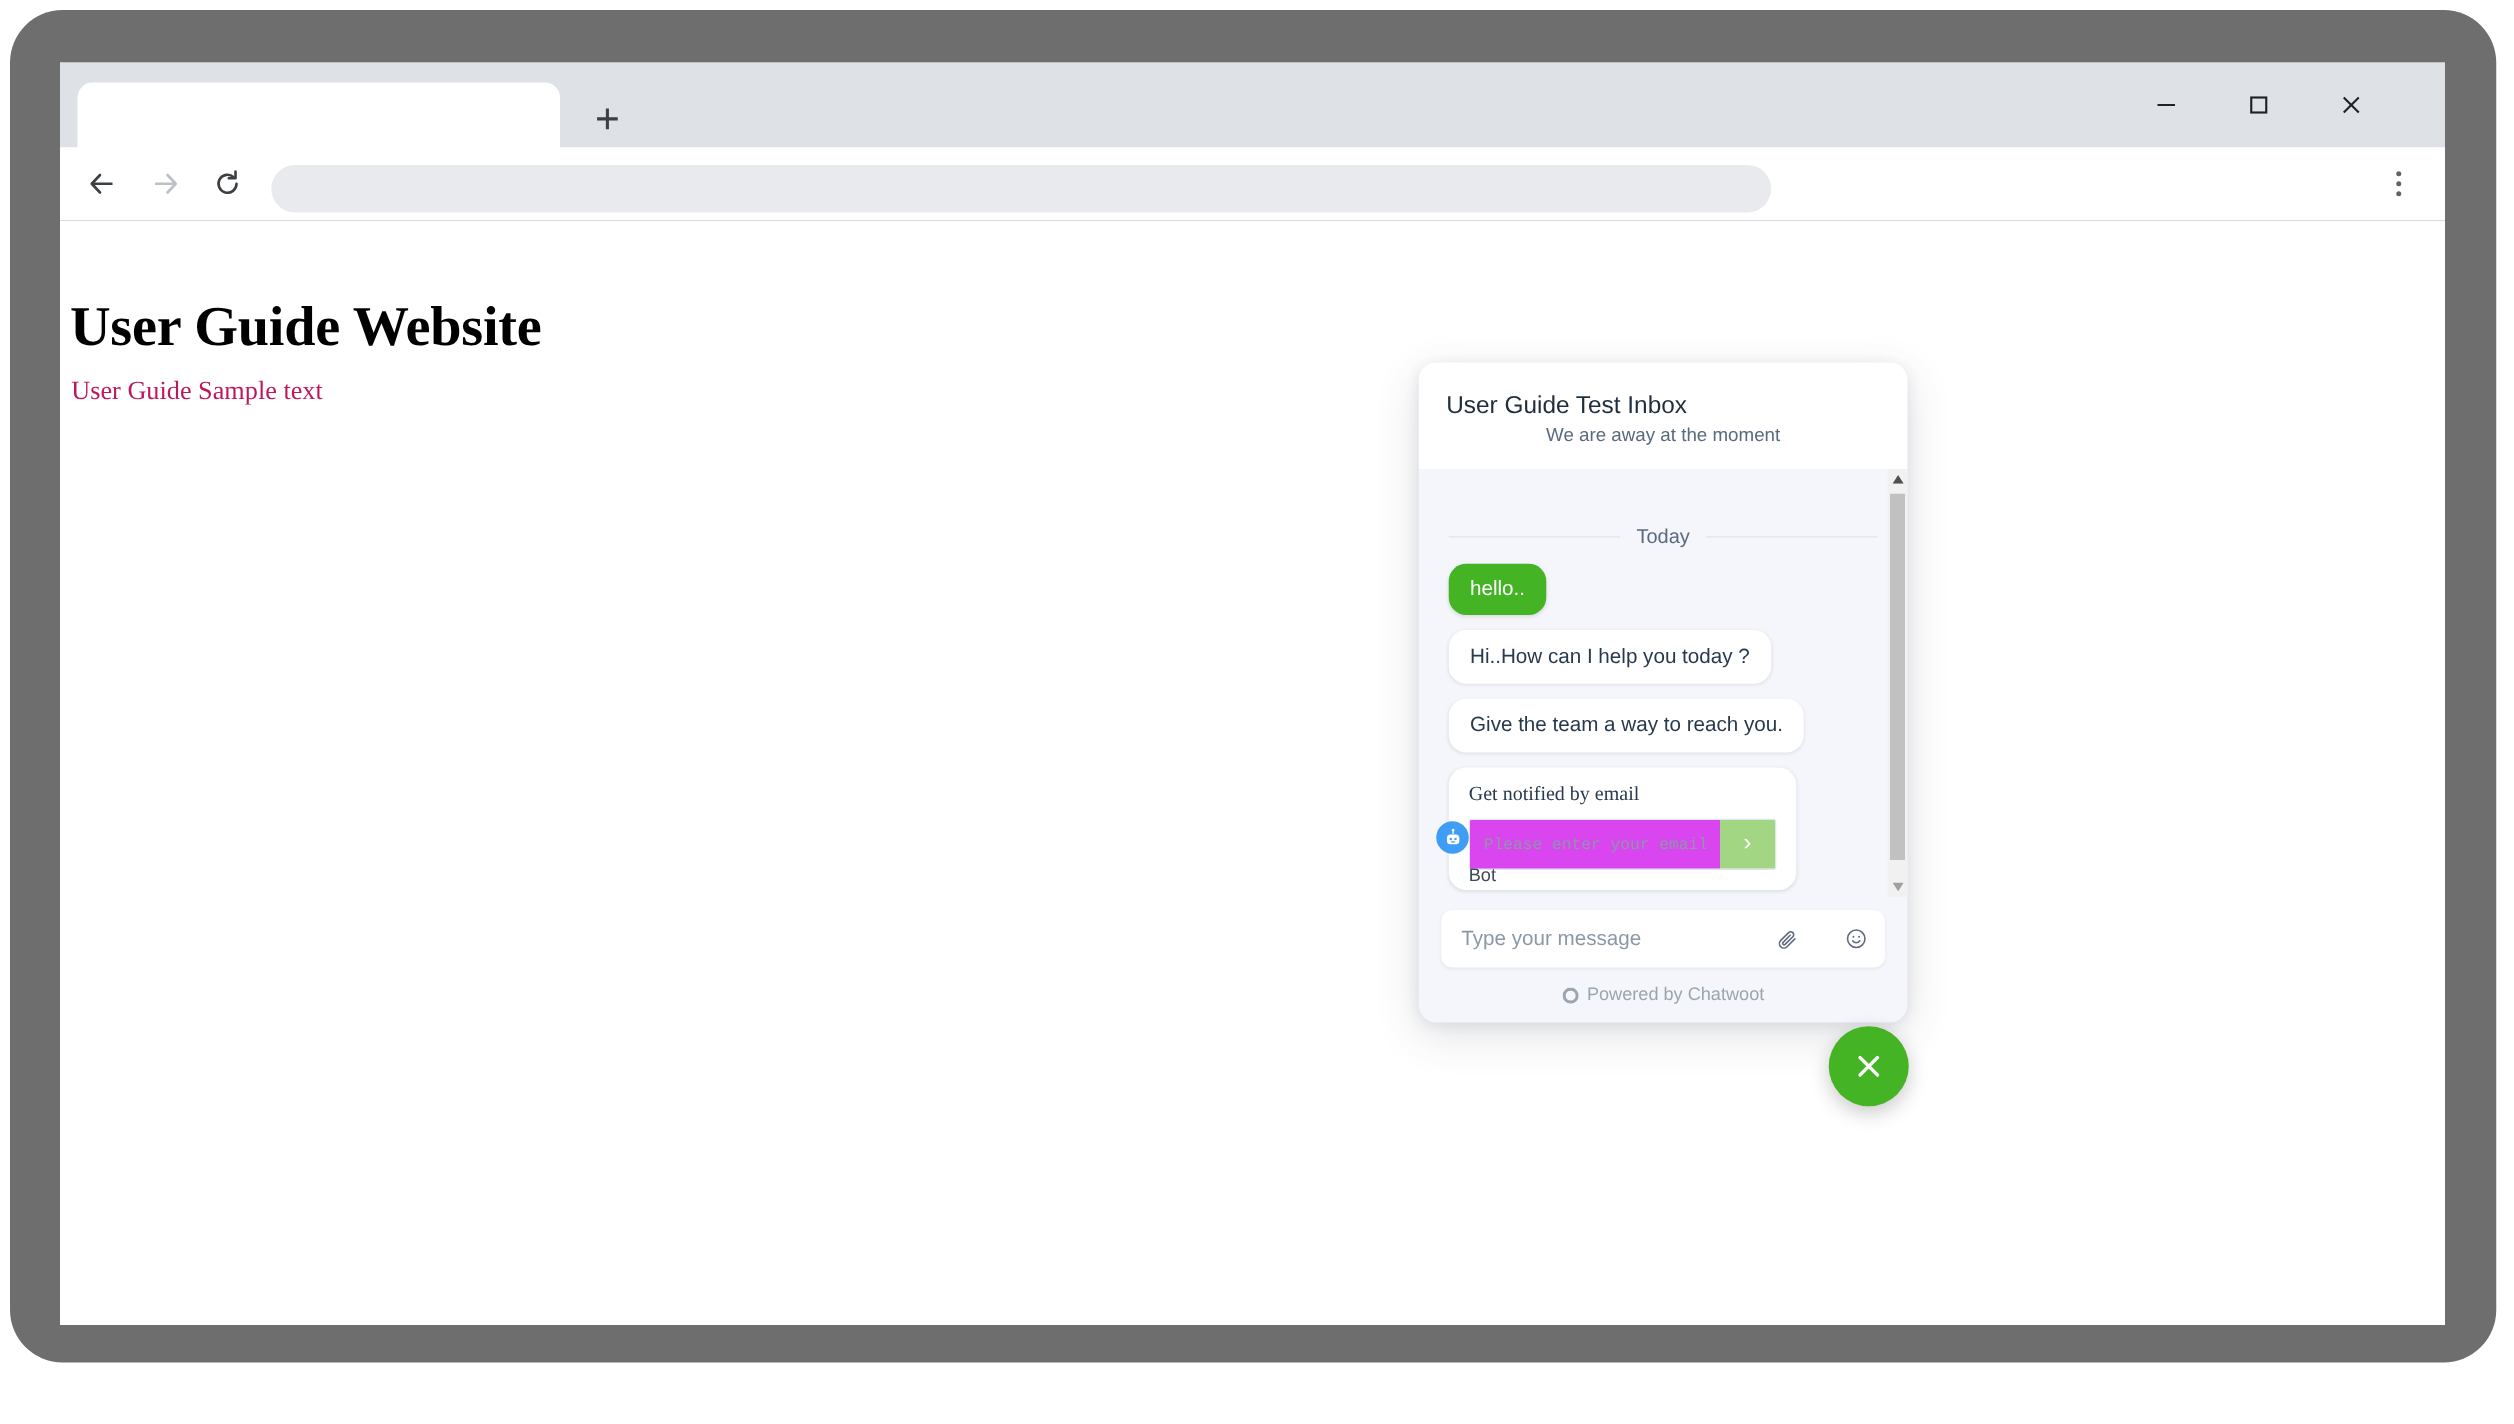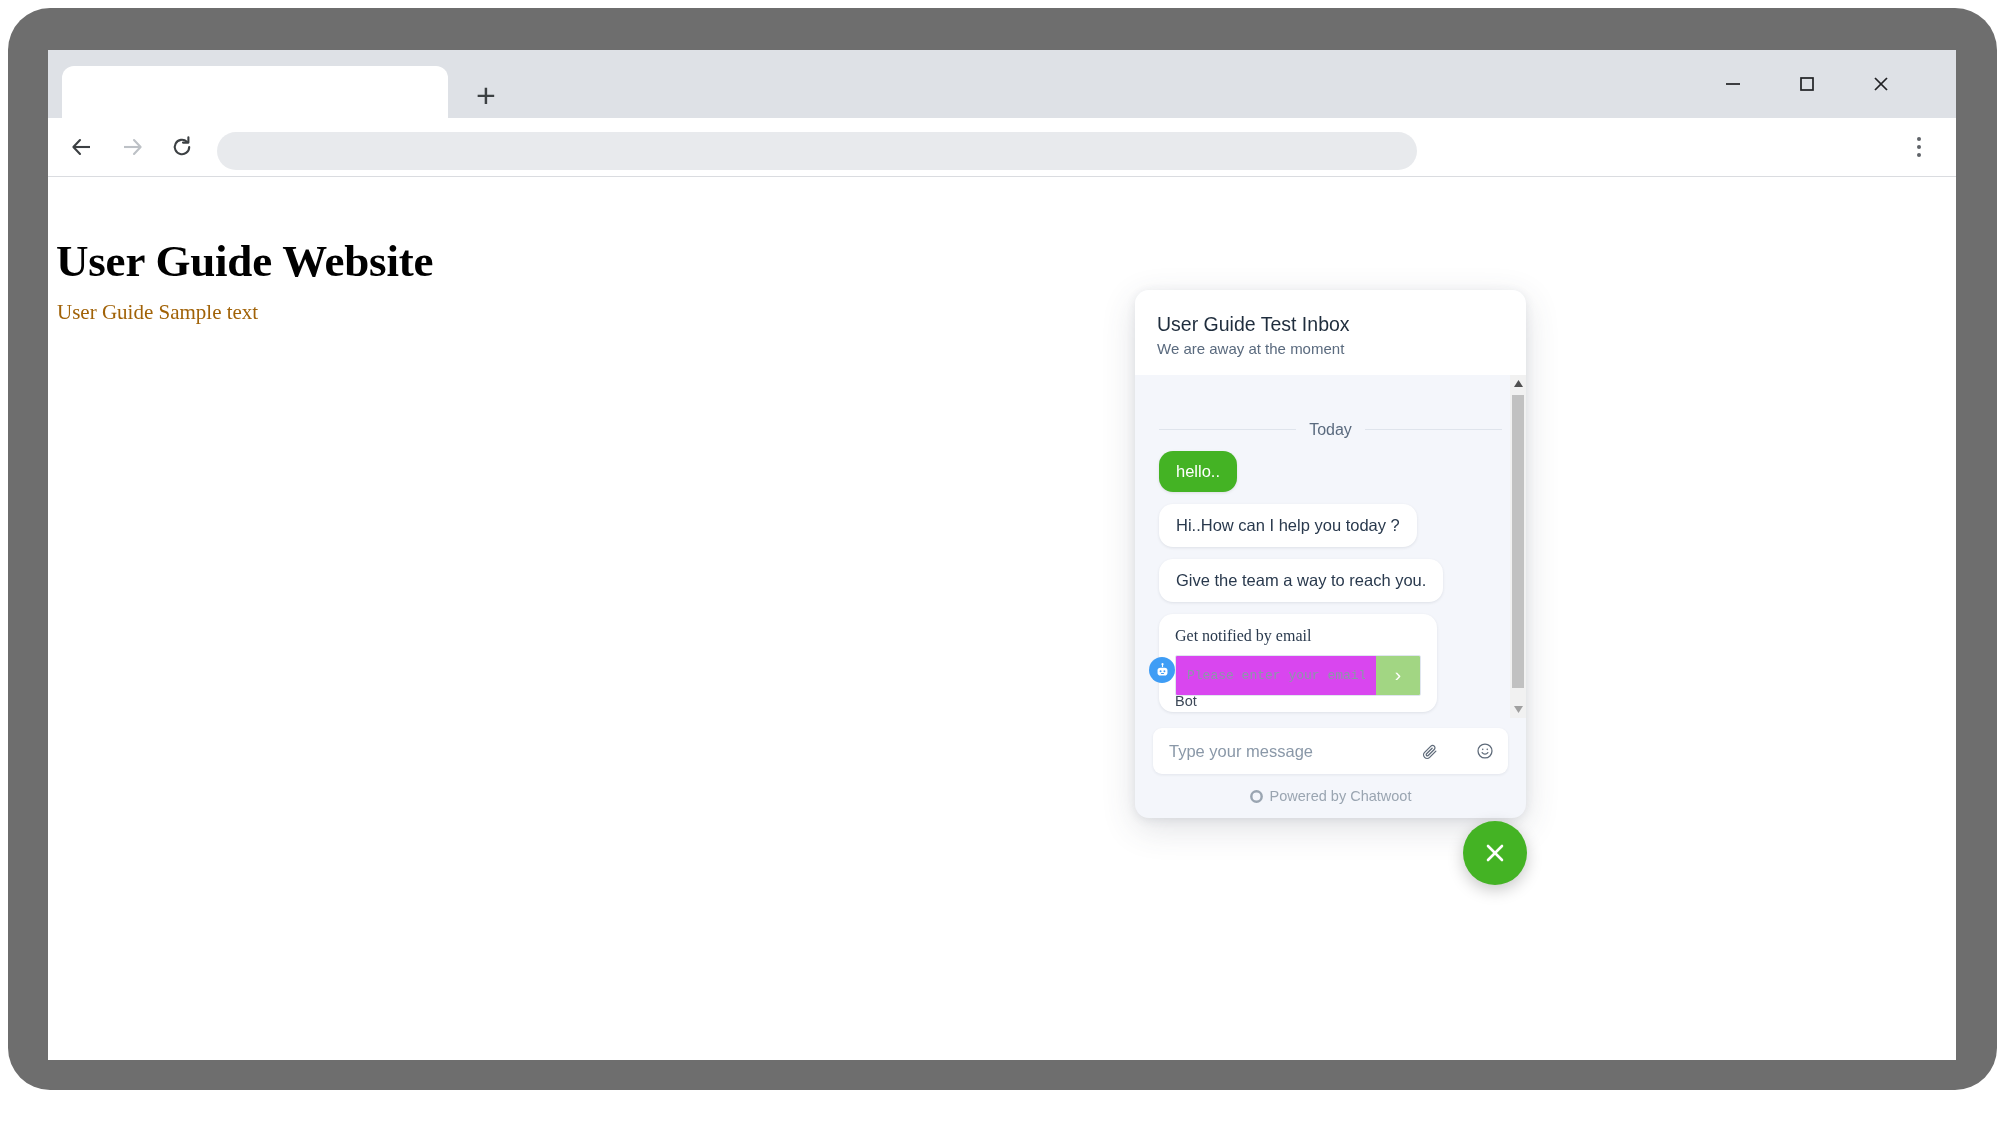--- a/index.html
+++ b/index.html
@@ -162,21 +162,21 @@
     font-weight: bold;
     color: #000000;
     letter-spacing: -0.2px;
   }
   #page-paragraph {
     position: absolute;
     left: 9px;
     top: 102px;
     font-family: "Liberation Serif", serif;
     font-size: 21px;
-    color: #a16207;
+    color: #be185d;
   }
 
   
   #chat-widget {
     position: absolute;
     left: 1087px;
     top: 113px;
     width: 391px;
     height: 528px;
     background: #f4f6fb;
@@ -194,20 +194,21 @@
   #chat-header-title {
     font-size: 19.5px;
     color: #1f2d3d;
     line-height: 1.25;
   }
   #chat-header-subtitle {
     font-size: 15px;
     color: #5a6a7e;
     margin-top: 3px;
     line-height: 1.3;
+    text-align: center;
   }
 
   #chat-body {
     position: relative;
     flex: 1 1 auto;
     overflow: hidden;
     padding: 0 24px;
   }
 
   #date-divider {

